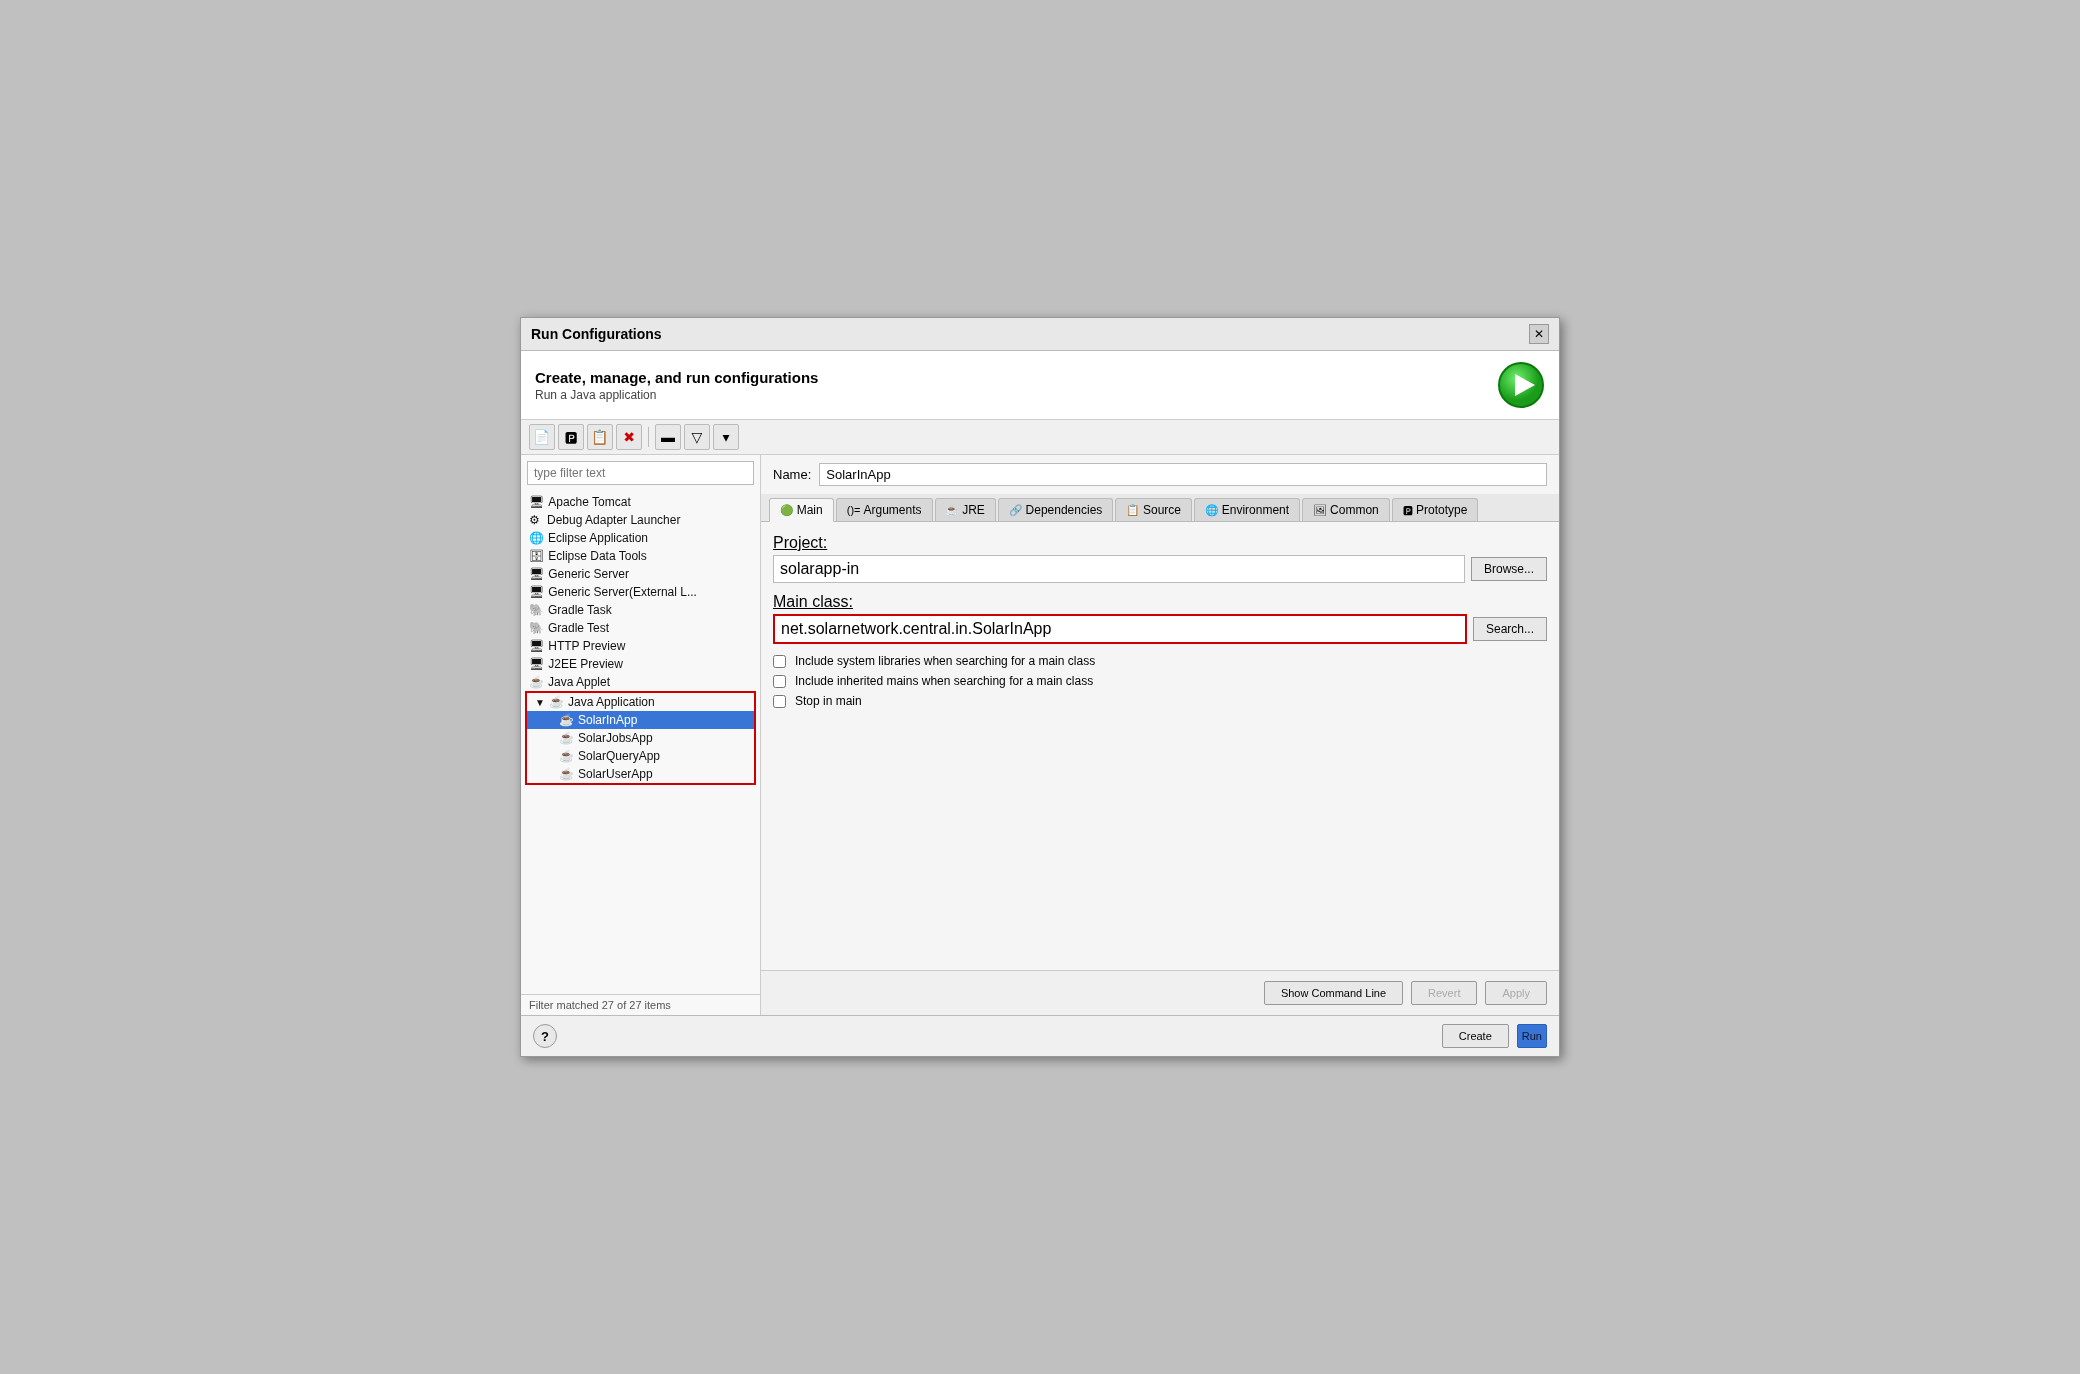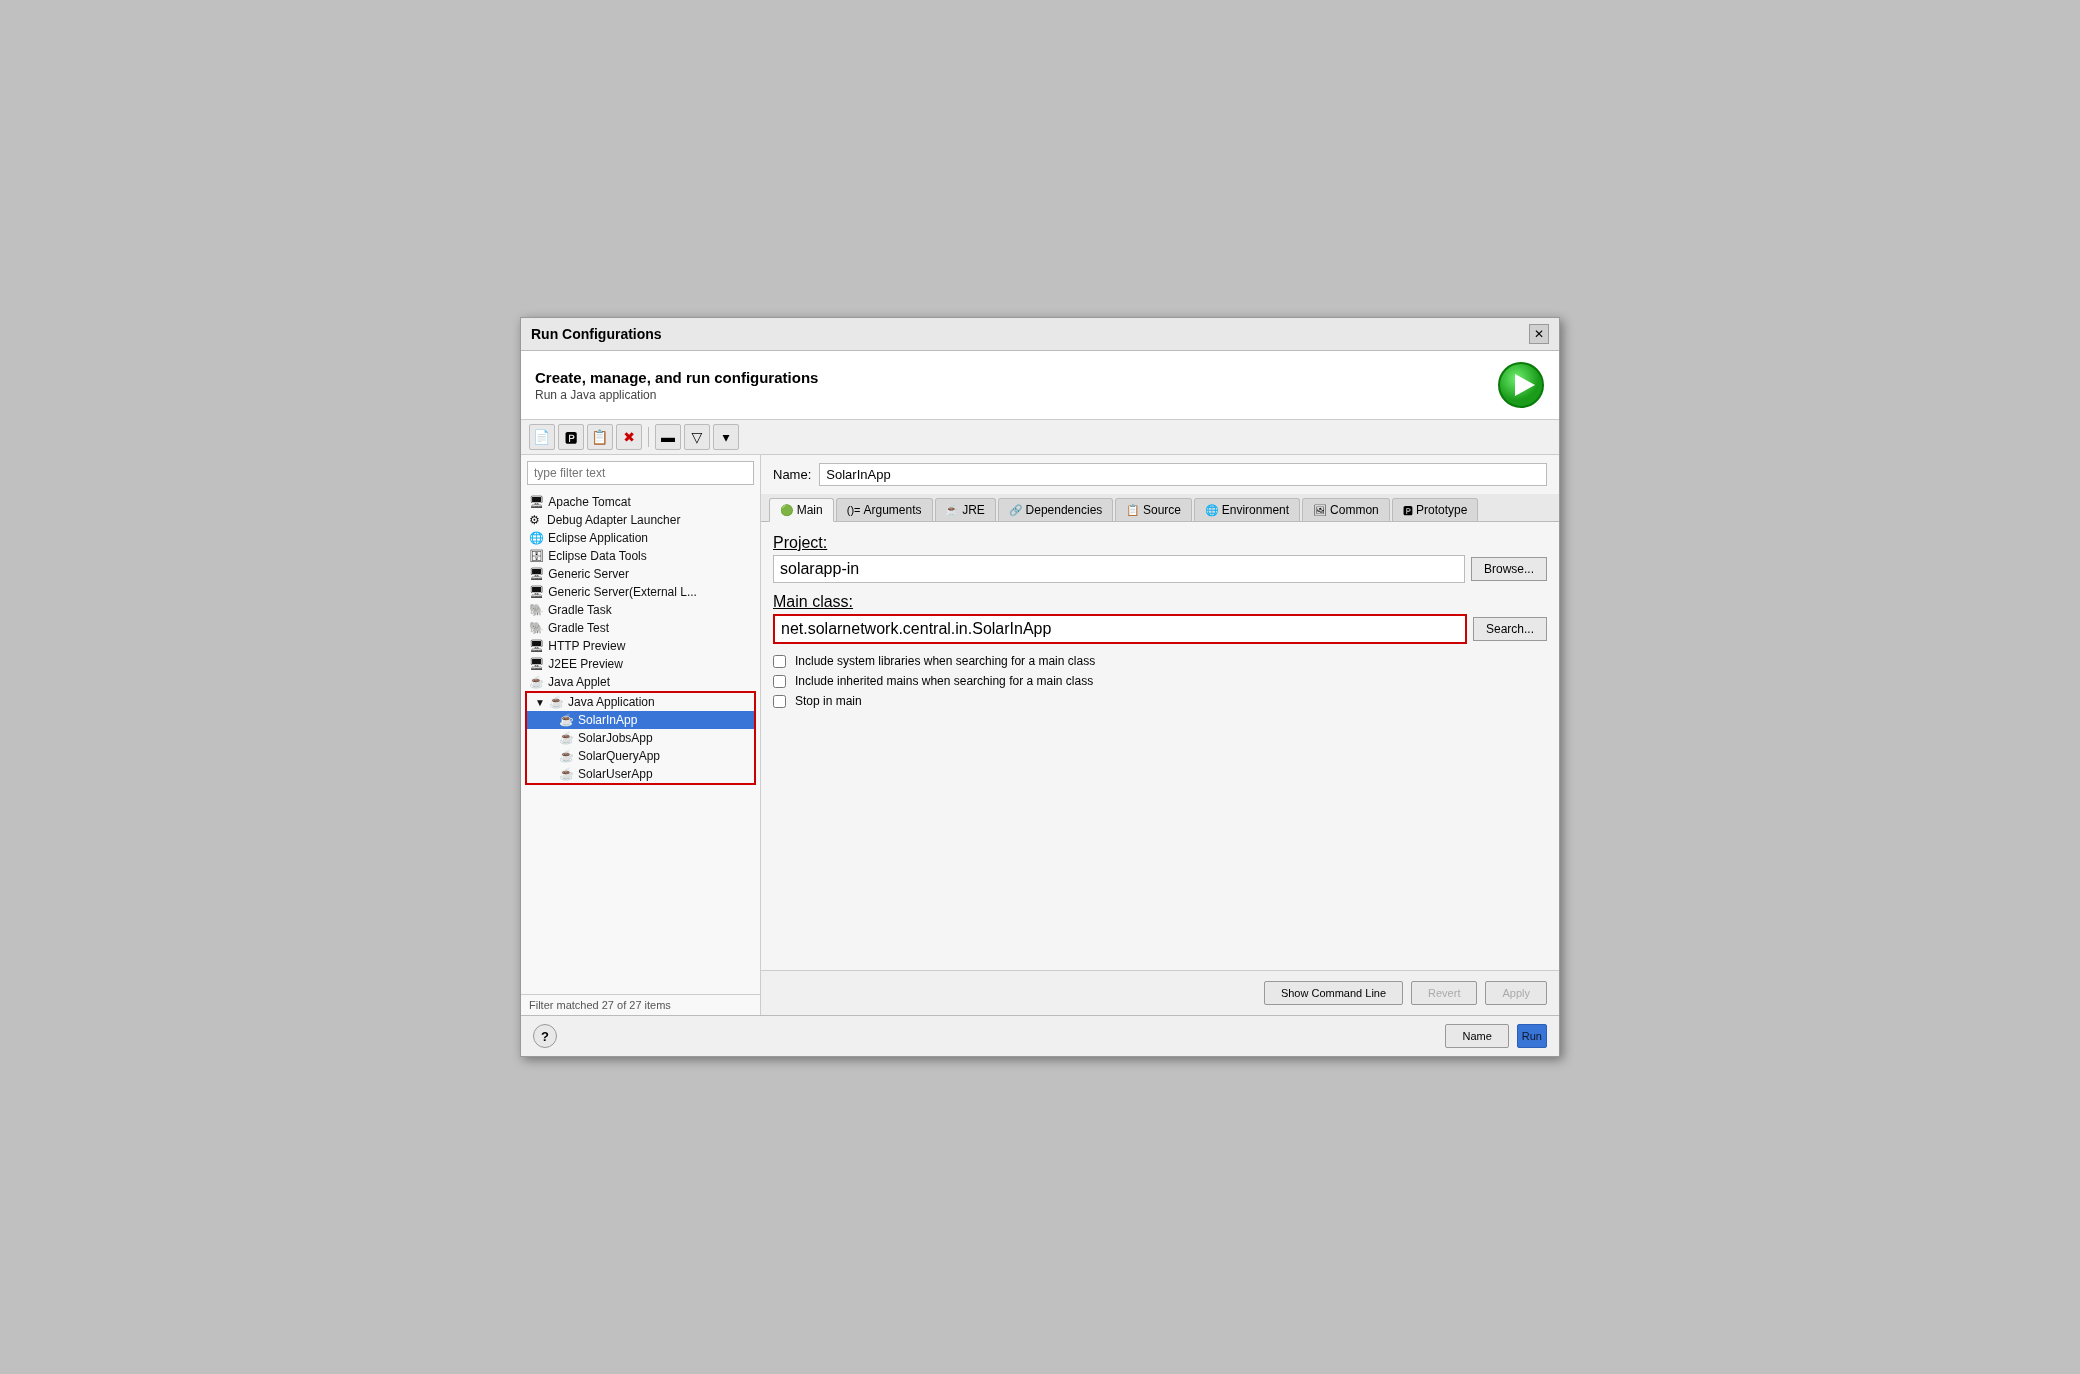--- a/index.html
+++ b/index.html
@@ -504,17 +504,17 @@
         <button class="btn" disabled="">Apply</button>
       </div>
     </div>
   </div>
 
   <div class="dialog-footer">
     <div class="footer-left">
       <div class="help-btn">?</div>
     </div>
     <div class="footer-right">
-      <button class="btn">Name</button>
+      <button class="btn">Create</button>
       <button class="btn btn-run">Run</button>
     </div>
   </div>
 </div>
 
 </body></html>

